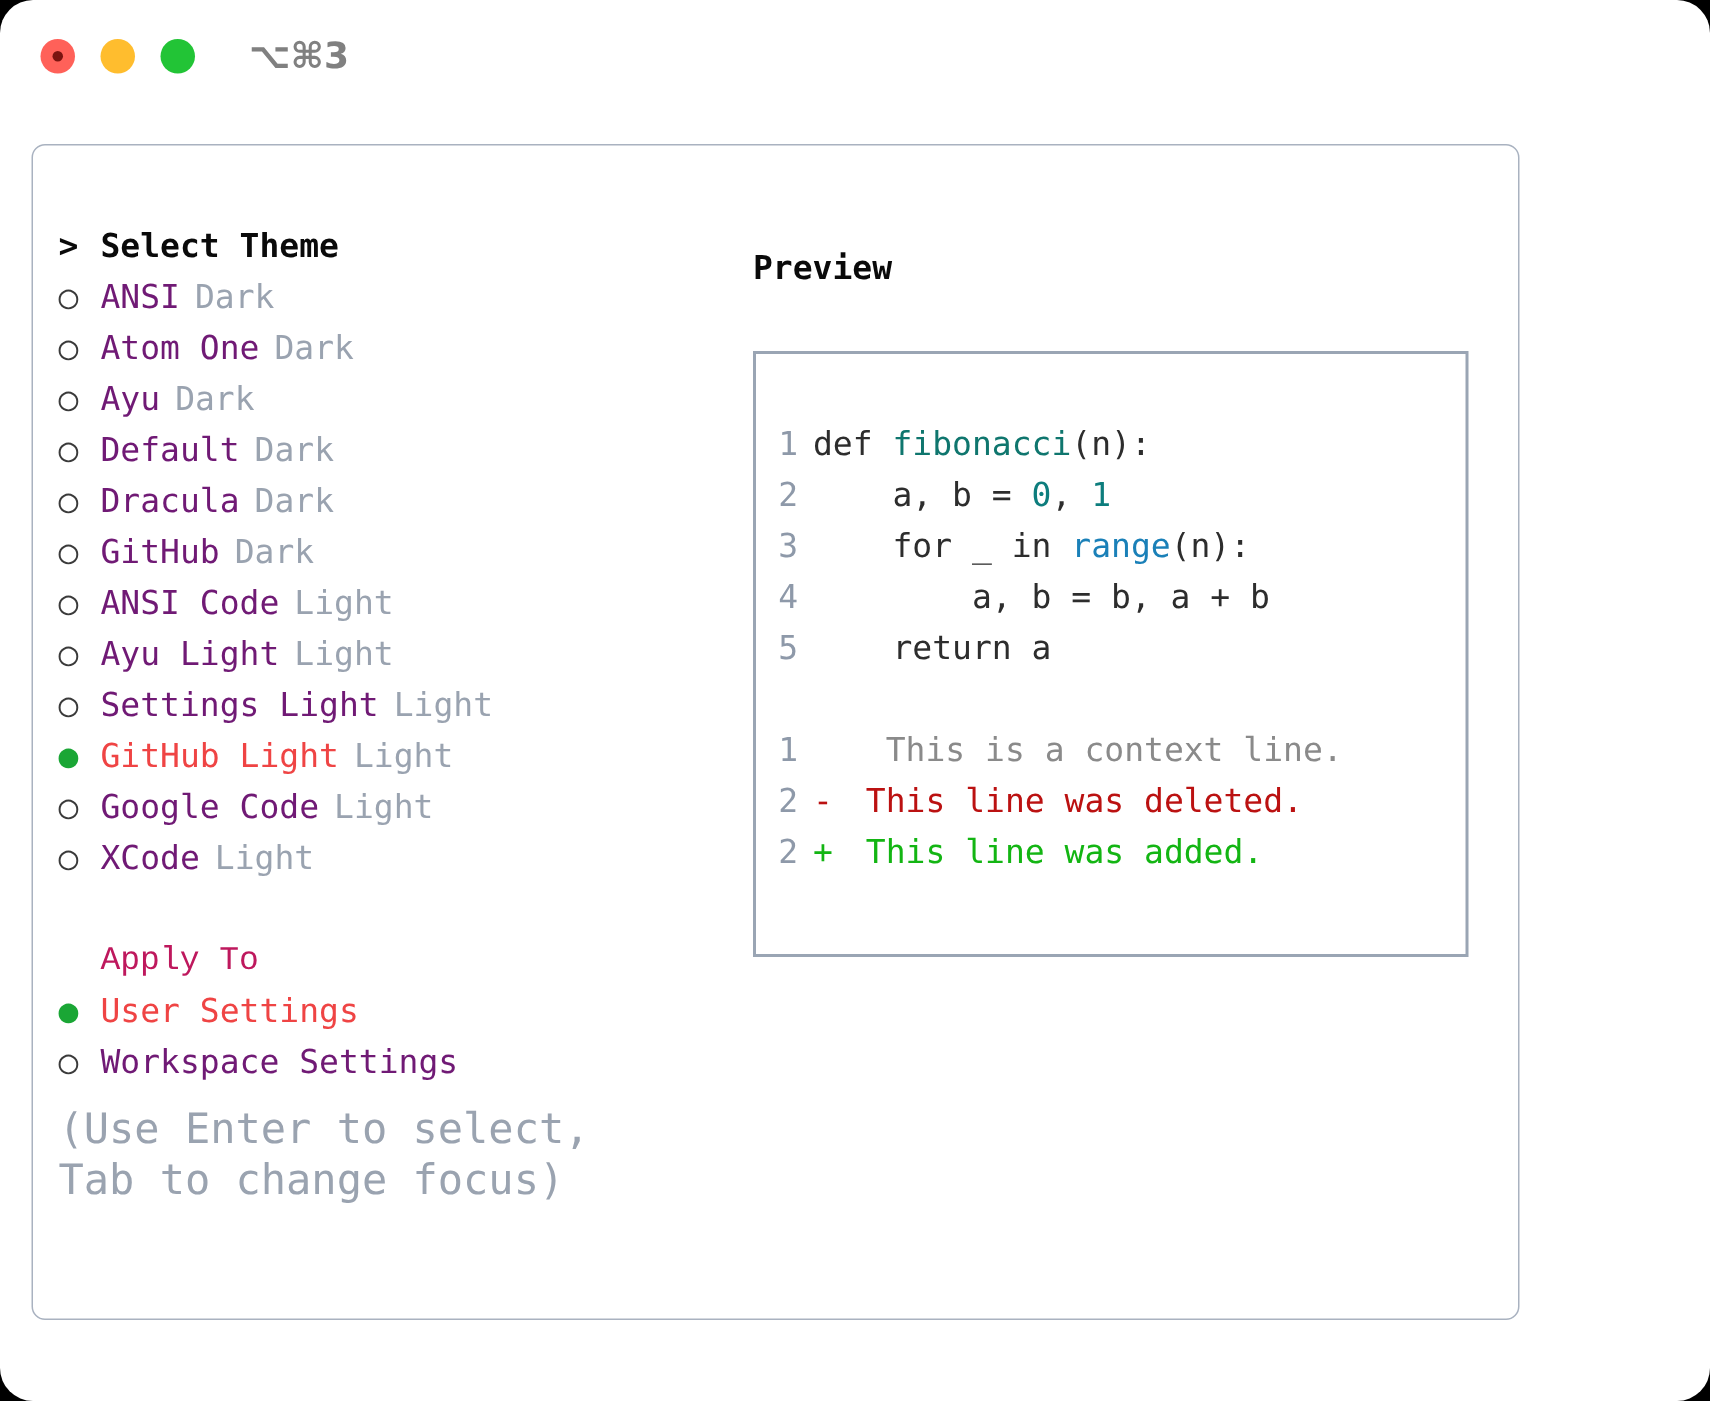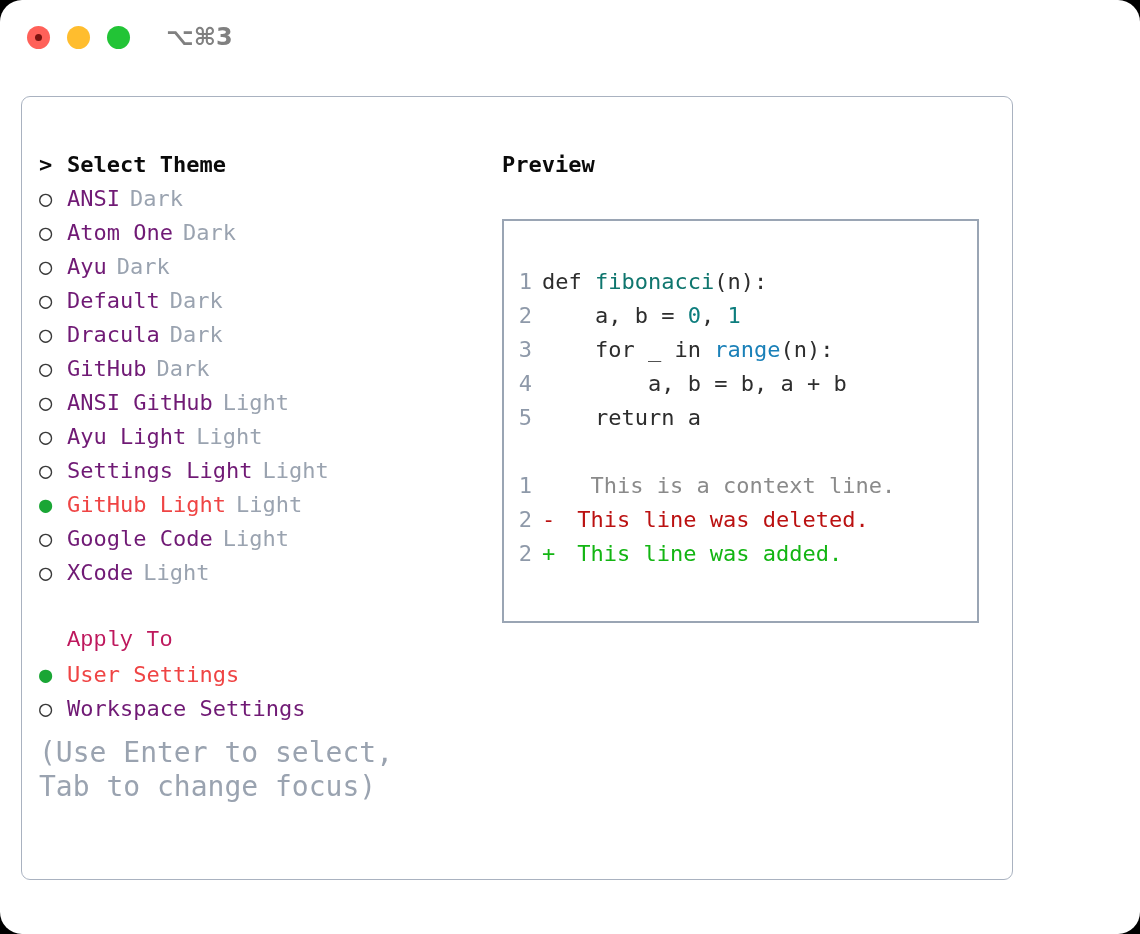--- a/index.html
+++ b/index.html
@@ -130,21 +130,21 @@
     line-height: 34px;
     color: #9aa3b0;
     width: 410px;
     white-space: normal;
   }
 
   
   .right-col {
     position: absolute;
     left: 480px;
-    top: 51px;
+    top: 66px;
     width: 500px;
   }
   .preview-title {
     font-size: 22px;
     line-height: 34px;
     font-weight: bold;
     color: #0a0a0a;
   }
   .code-panel {
     margin-top: 37px;
@@ -225,21 +225,21 @@
 
       <div class="row">
         <span class="bullet">○</span><span class="label">Dracula</span><span class="tag">Dark</span>
       </div>
 
       <div class="row">
         <span class="bullet">○</span><span class="label">GitHub</span><span class="tag">Dark</span>
       </div>
 
       <div class="row">
-        <span class="bullet">○</span><span class="label">ANSI GitHub</span><span class="tag">Light</span>
+        <span class="bullet">○</span><span class="label">ANSI Code</span><span class="tag">Light</span>
       </div>
 
       <div class="row">
         <span class="bullet">○</span><span class="label">Ayu Light</span><span class="tag">Light</span>
       </div>
 
       <div class="row">
         <span class="bullet">○</span><span class="label">Settings Light</span><span class="tag">Light</span>
       </div>
 

